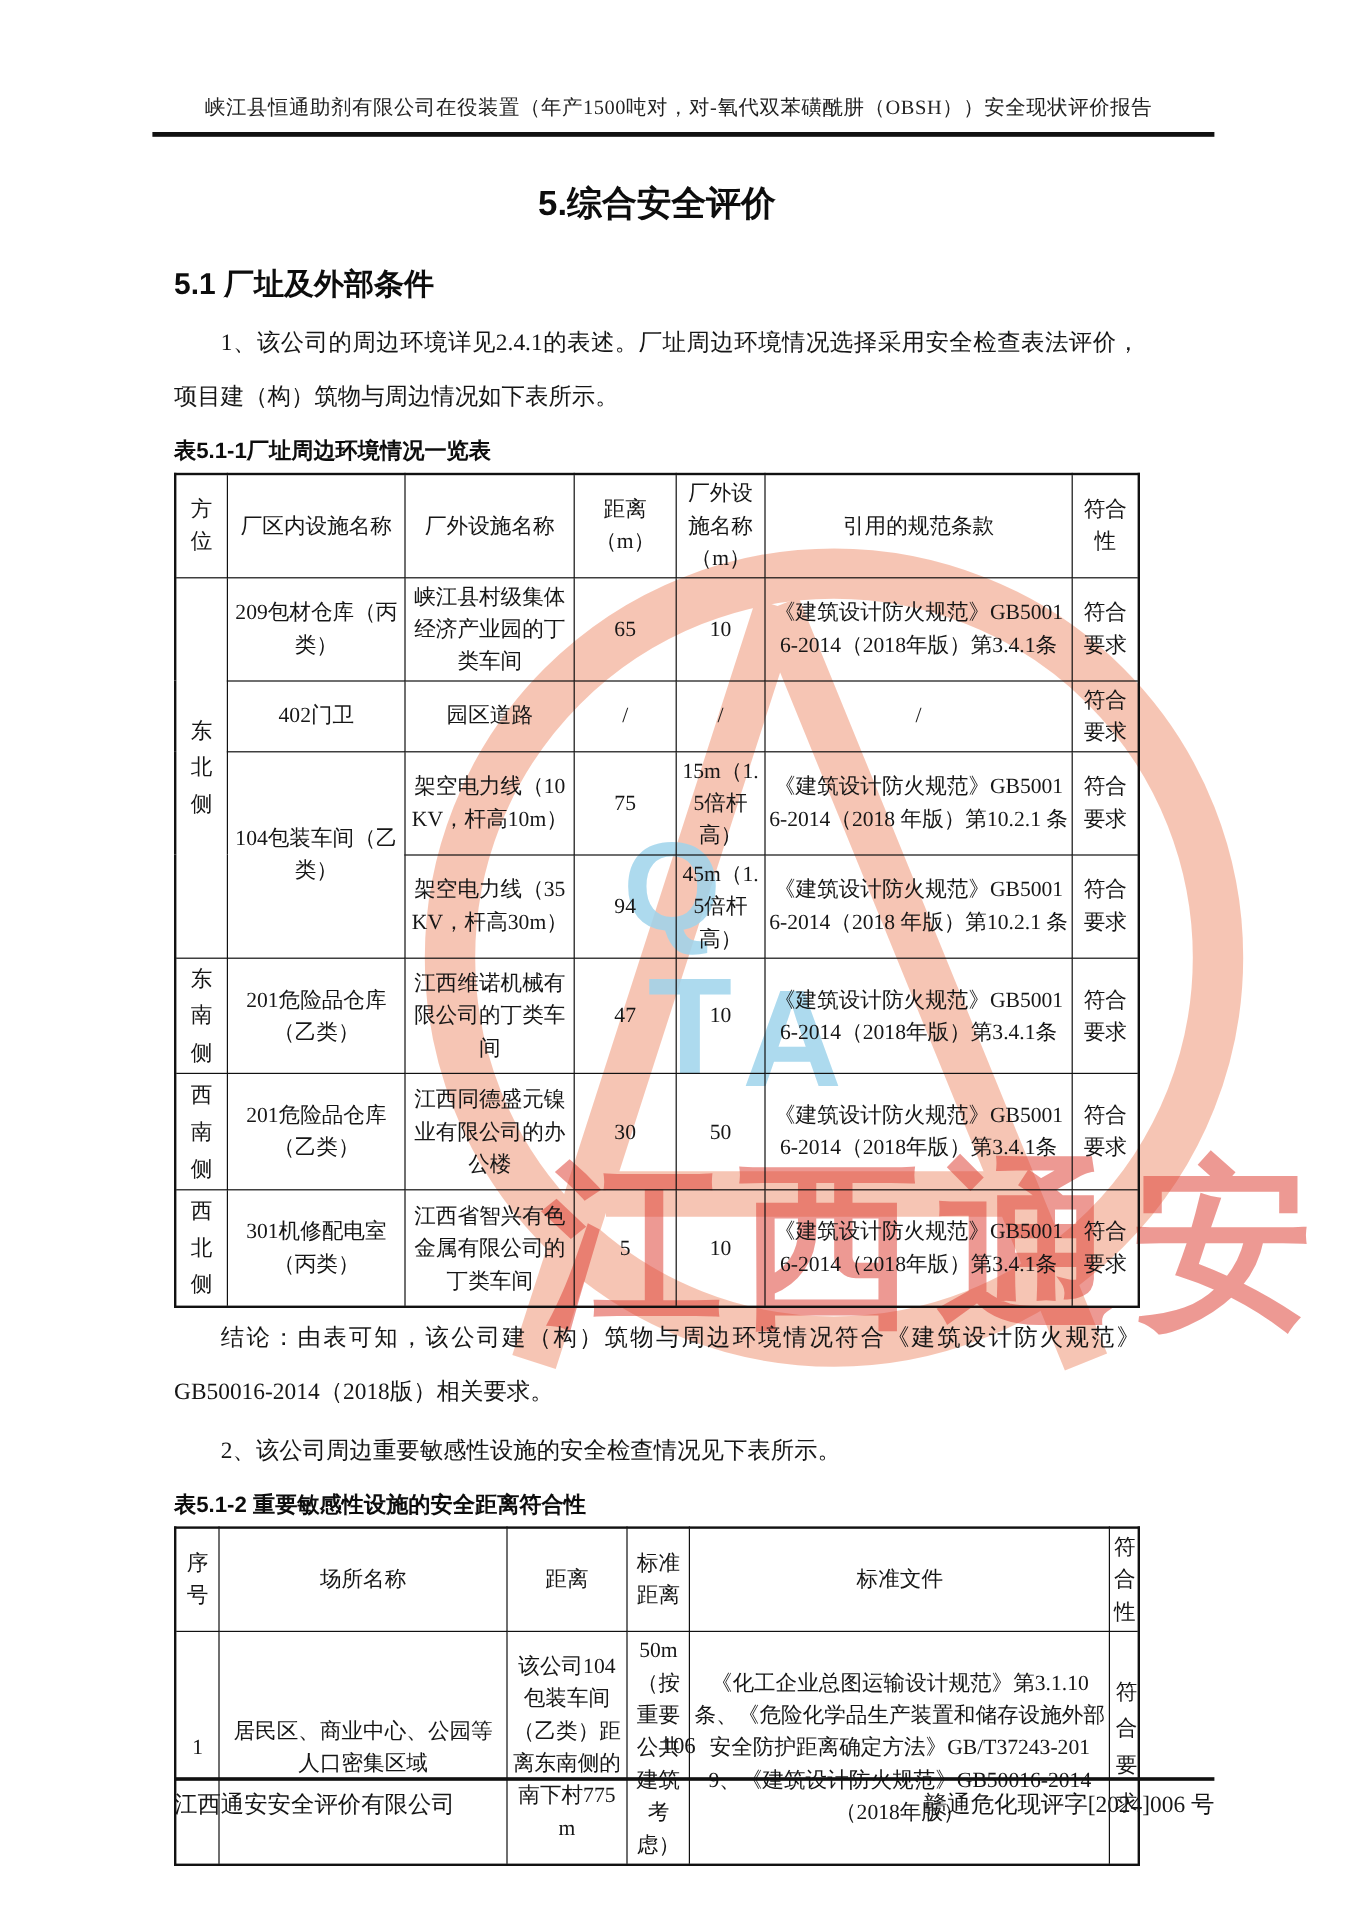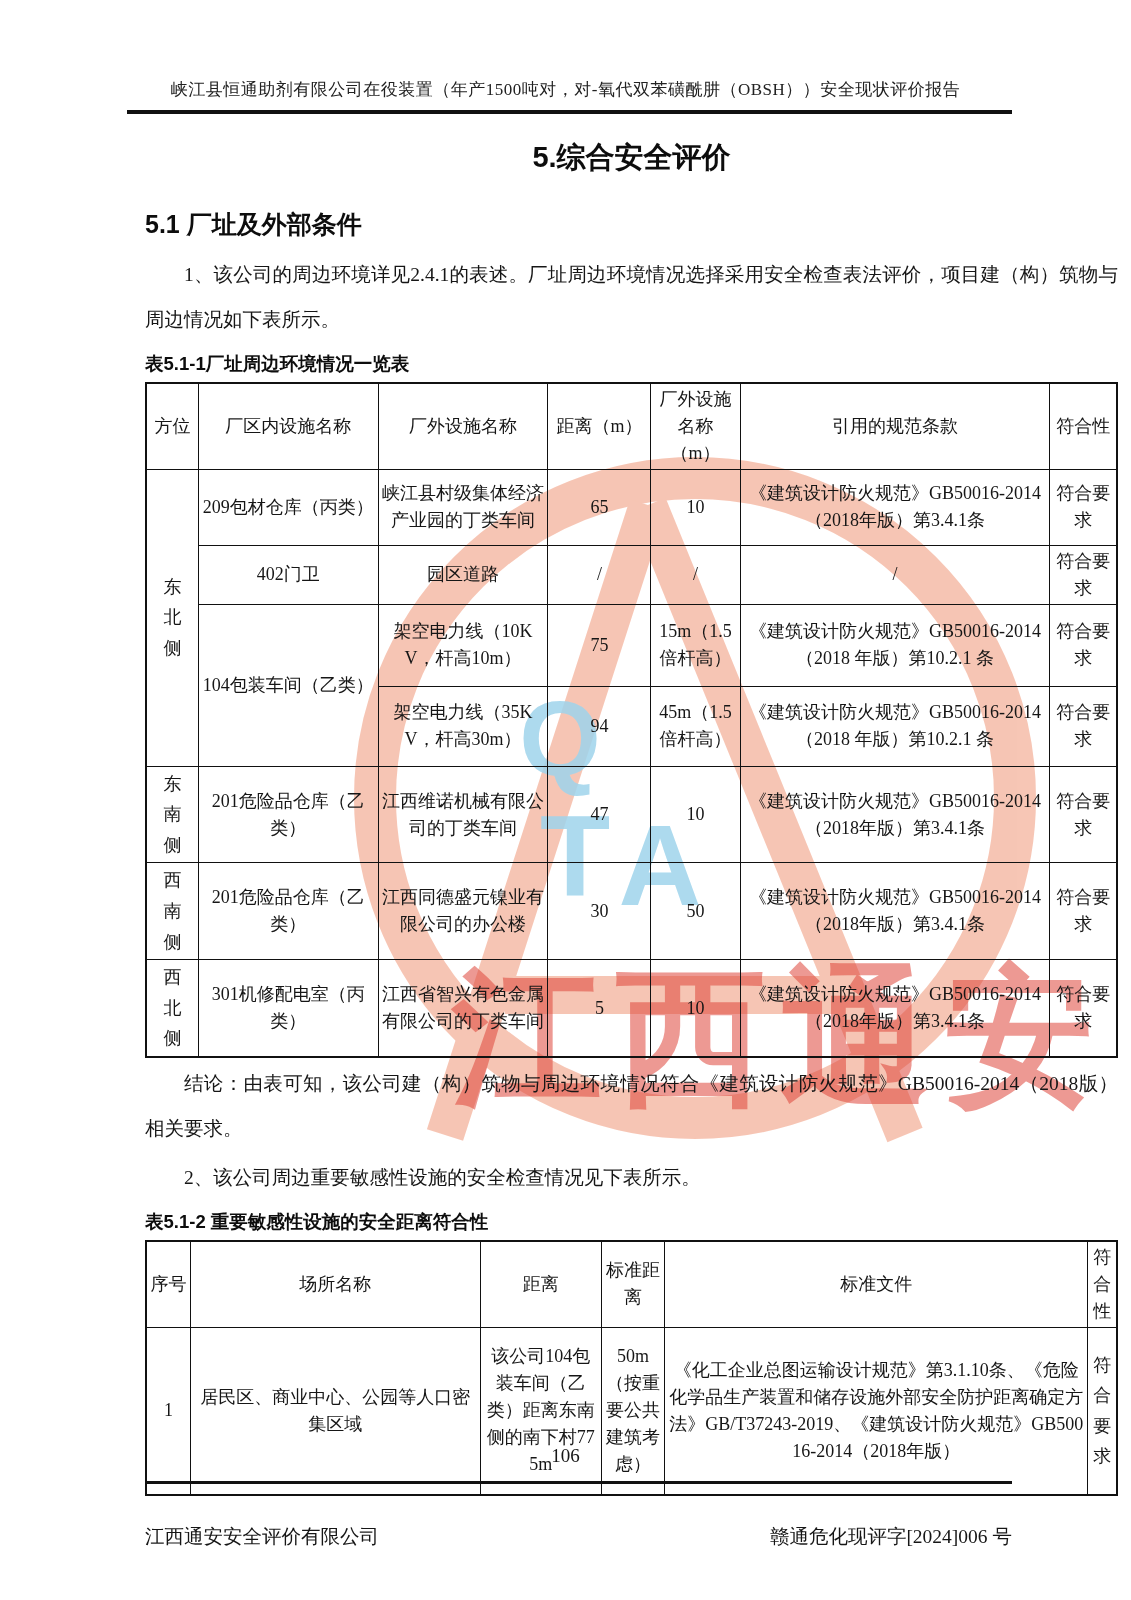--- a/index.html
+++ b/index.html
@@ -18,21 +18,21 @@
   
   .wm { position:absolute; left:0; top:0; width:1131px; height:1600px; z-index:0; pointer-events:none; }
   .wm-text {
     position:absolute; left:452px; top:962px; z-index:0; pointer-events:none;
     font-family:"Liberation Sans","DejaVu Sans",sans-serif; font-weight:bold;
     font-size:150px; letter-spacing:14px; line-height:1;
     color:rgba(223,70,58,0.55); white-space:nowrap;
   }
 
   
-  .content { position:absolute; left:145px; top:122px; width:973px; z-index:1; }
+  .content { position:absolute; left:145px; top:134px; width:805px; z-index:1; }
   .chapter-title {
     font-family:"Liberation Sans","DejaVu Sans",sans-serif; font-weight:bold;
     font-size:29px; text-align:center; margin:16px 0 0 0; color:#0d0d0d;
   }
   .section-title {
     font-family:"Liberation Sans","DejaVu Sans",sans-serif; font-weight:bold;
     font-size:25px; margin:30px 0 0 0; color:#0d0d0d;
   }
   .subsection-title {
     font-family:"Liberation Sans","DejaVu Sans",sans-serif; font-weight:bold;
@@ -57,21 +57,21 @@
     word-break:break-all; font-weight:normal;
   }
   .doc-table td { height:48px; }
   .vstack { display:inline-block; width:1.15em; word-break:break-all; line-height:1.7; }
 
   
   .page-number { position:absolute; top:1445px; left:0; width:100%; text-align:center; font-size:19px; z-index:1; }
   .footer-rule { position:absolute; top:1481px; left:145px; width:867px; height:3px; background:#111; z-index:1; }
   .footer-row {
     position:absolute; top:1490px; left:145px; width:867px; z-index:1;
-    display:flex; justify-content:space-between; font-size:19.5px;margin-top:33px;
+    display:flex; justify-content:space-between; font-size:19.5px;
   }
 </style>
 </head>
 <body>
 
 <div class="page">
 
   <svg class="wm" viewBox="0 0 1131 1600" xmlns="http://www.w3.org/2000/svg">
     <g opacity="0.5">
       <circle cx="695" cy="798" r="320" fill="none" stroke="#EF8D6B" stroke-width="42"></circle>

